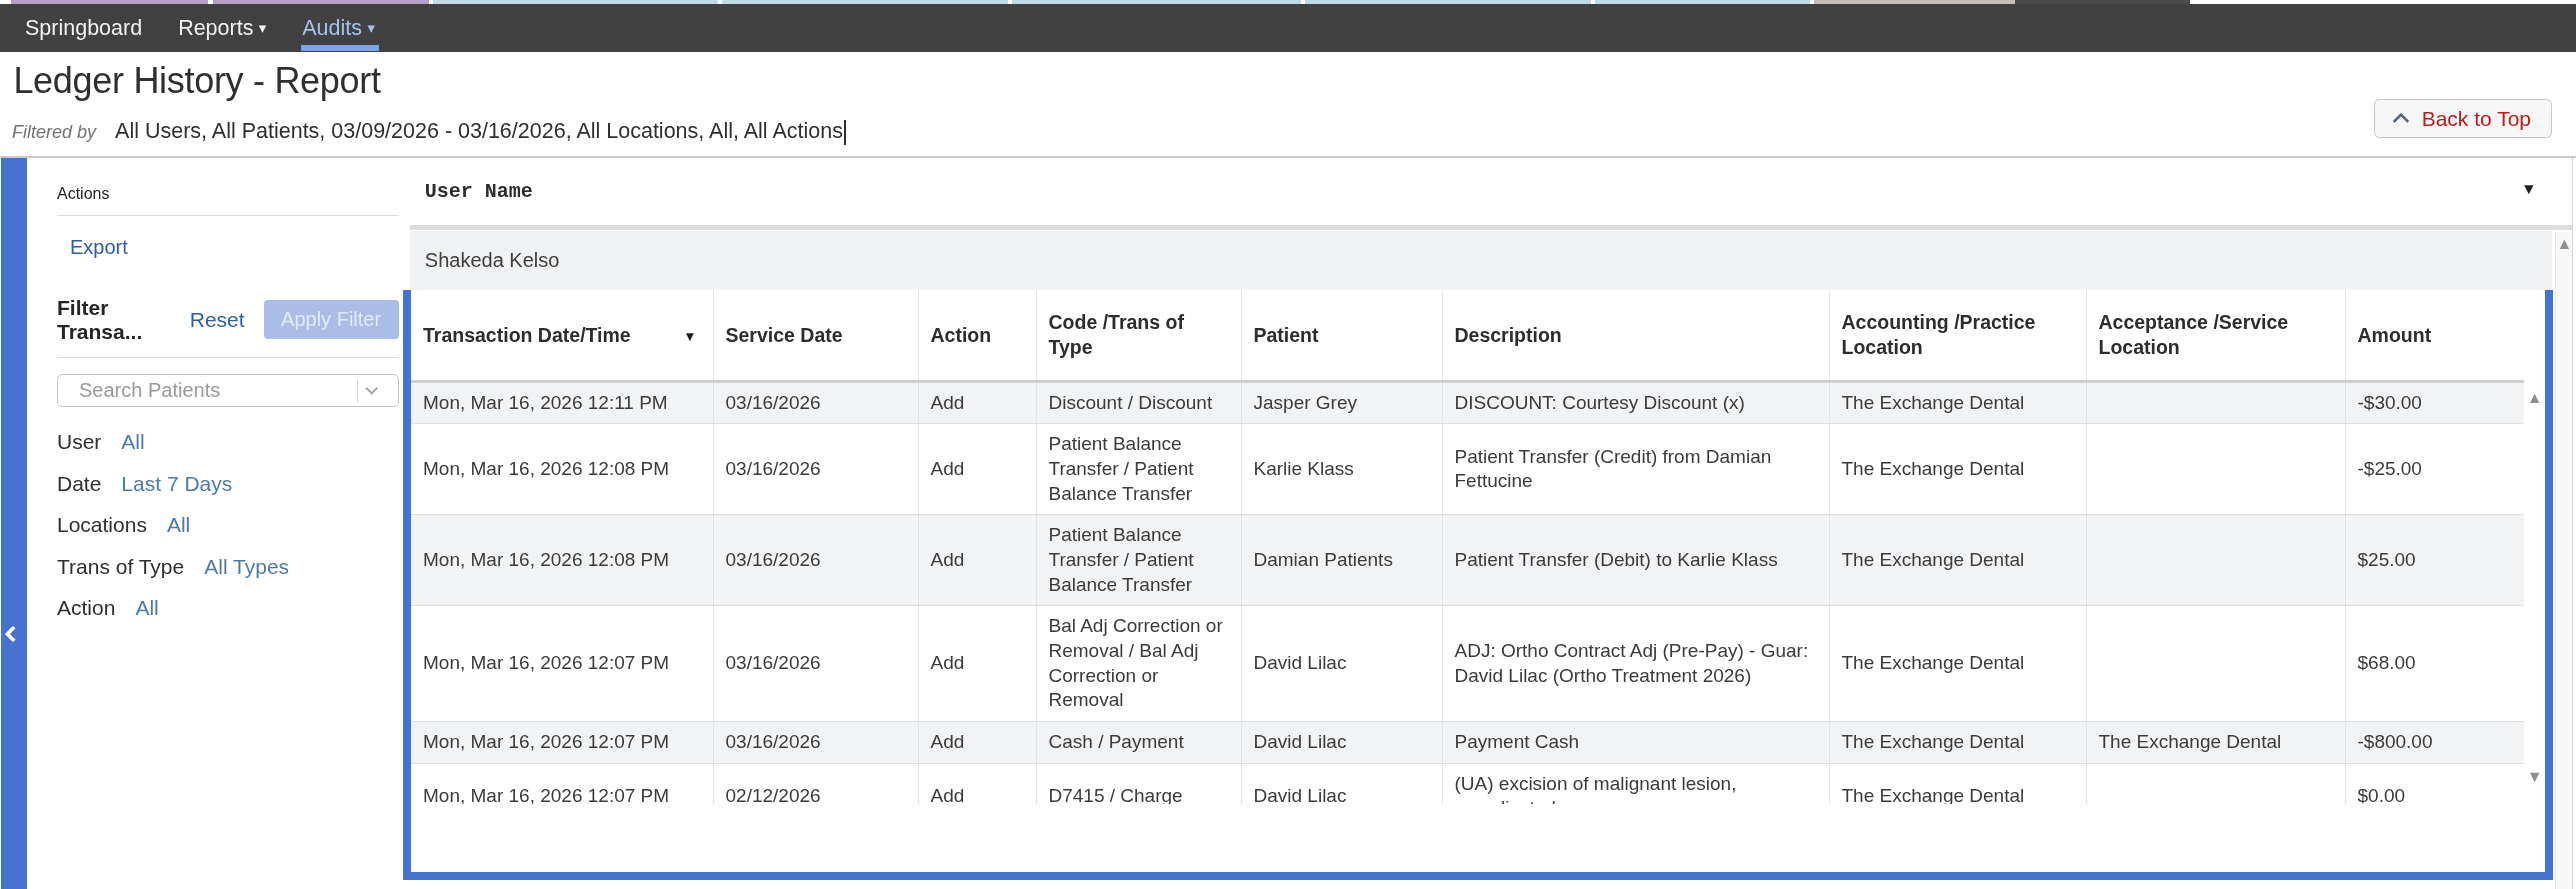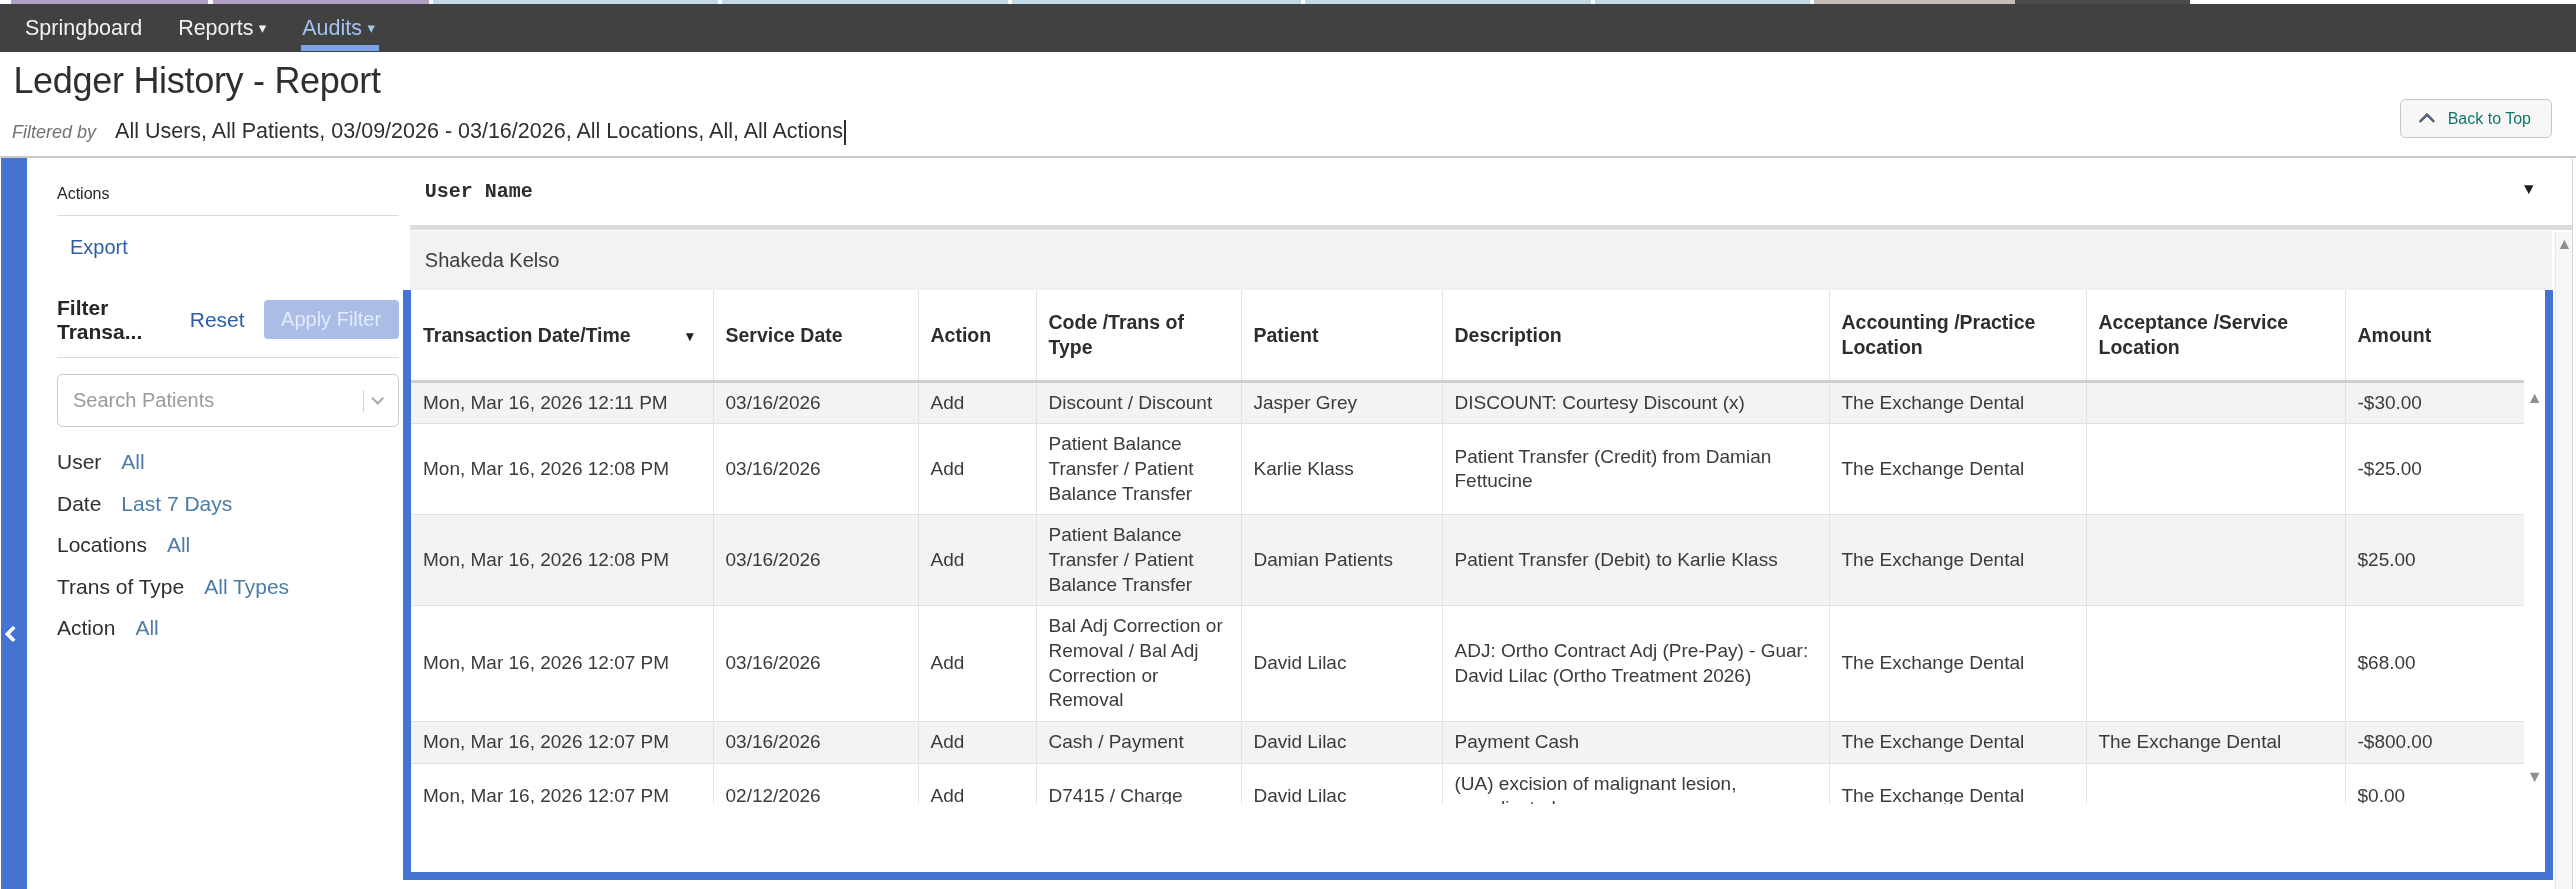--- a/index.html
+++ b/index.html
@@ -21,40 +21,40 @@
   .nav-item.active .underline { position:absolute; left:-1.3px; right:-4px; bottom:-10.7px; height:6px; background:#7fa3e9; }
 
   
   #page-header { position:absolute; left:0; top:52px; width:2576px; height:103px; background:#fff;text-decoration:underline; }
   #page-title { position:absolute; left:13.4px; top:8px; font-size:36px; font-weight:400; color:#2f2f2f; letter-spacing:-0.3px; }
   #filtered-line { position:absolute; left:12px; top:67px; font-size:21.5px; color:#2f2f2f; }
   #filtered-label { font-style:italic; font-size:18px; color:#737373; margin-right:19px; }
   #text-caret { display:inline-block; width:2px; height:25.5px; background:#2f2f2f; vertical-align:middle; margin-left:1.3px; }
   #back-to-top { position:absolute; right:24px; top:47px; height:39px; padding:0 20px; background:#f7f7f7;
     border:1.3px solid #c6c6c6; border-radius:5.4px; display:flex; align-items:center; gap:14.8px; cursor:pointer; }
-  #back-to-top span.lbl { font-size:16px; color:#0f766e; }
+  #back-to-top span.lbl { font-size:21px; color:#b91c1c; }
   .chev-up { width:12px; height:12px; border-left:3.4px solid #55657f; border-top:3.4px solid #55657f;
     transform:rotate(45deg); margin-top:5.4px; border-radius:1.3px; }
   #top-divider { position:absolute; left:0; top:156px; width:2576px; height:2px; background:#c8c8c8; }
 
   
   #side-accent { position:absolute; left:1.3px; top:158px; width:25.5px; height:731px; background:#4573d2; }
   .chev-left { position:absolute; left:5.4px; top:470px; width:12px; height:12px;
     border-left:4px solid #ffffff; border-bottom:4px solid #ffffff; transform:rotate(45deg); border-radius:1.3px; cursor:pointer; }
   #sidebar { position:absolute; left:27px; top:158px; width:381px; height:731px; background:#fff; }
   .sb-heading { font-size:16px; color:#262626; margin:27px 0 12px 30px; }
   .sb-divider { height:1.3px; background:#dadada; margin:0 9.4px 0 30px; }
   #export-link { display:inline-block; margin:20px 0 27px 43px; font-size:20px; color:#2d5ca8; cursor:pointer; }
   #filter-head-row { display:flex; align-items:center; margin:9.4px 9.4px 13.4px 30px; }
   #filter-heading { font-size:21px; font-weight:700; color:#262626; flex:1; }
   #reset-link { font-size:21px; color:#2d5ca8; margin-right:19px; cursor:pointer; }
   #apply-btn { background:#a9bde6; color:#e3eaf8; font-size:20px; border:none; border-radius:4px;
     padding:8px 17.5px; cursor:default; }
-  #search-box { display:flex; align-items:center; margin:16px 9.4px 23px 30px; height:53px;
-    border:1.3px solid #c9c9c9; border-radius:5.4px; background:#fff; padding:0 15px; }
+  #search-box { display:flex; align-items:center; margin:16px 9.4px 23px 30px; height:33px;
+    border:1.3px solid #c9c9c9; border-radius:5.4px; background:#fff; padding:0 21px; }
   #search-input { flex:1; border:none; outline:none; font-size:20px; color:#444; background:transparent;
     font-family:"Liberation Sans","DejaVu Sans",sans-serif; }
   #search-input::placeholder { color:#9a9a9a; }
   #search-sep { width:1.3px; height:21.5px; background:#d4d4d4; margin-right:9.4px; }
   .chev-down-sm { width:9.4px; height:9.4px; border-right:2.7px solid #a9a9a9; border-bottom:2.7px solid #a9a9a9;
     transform:rotate(45deg); margin-top:-4px; }
   .filter-row { display:flex; align-items:baseline; gap:20px; margin:0 0 17.5px 30px; font-size:21px; }
   .f-label { color:#2f2f2f; }
   .f-value { color:#4d7ba6; cursor:pointer; }
 

